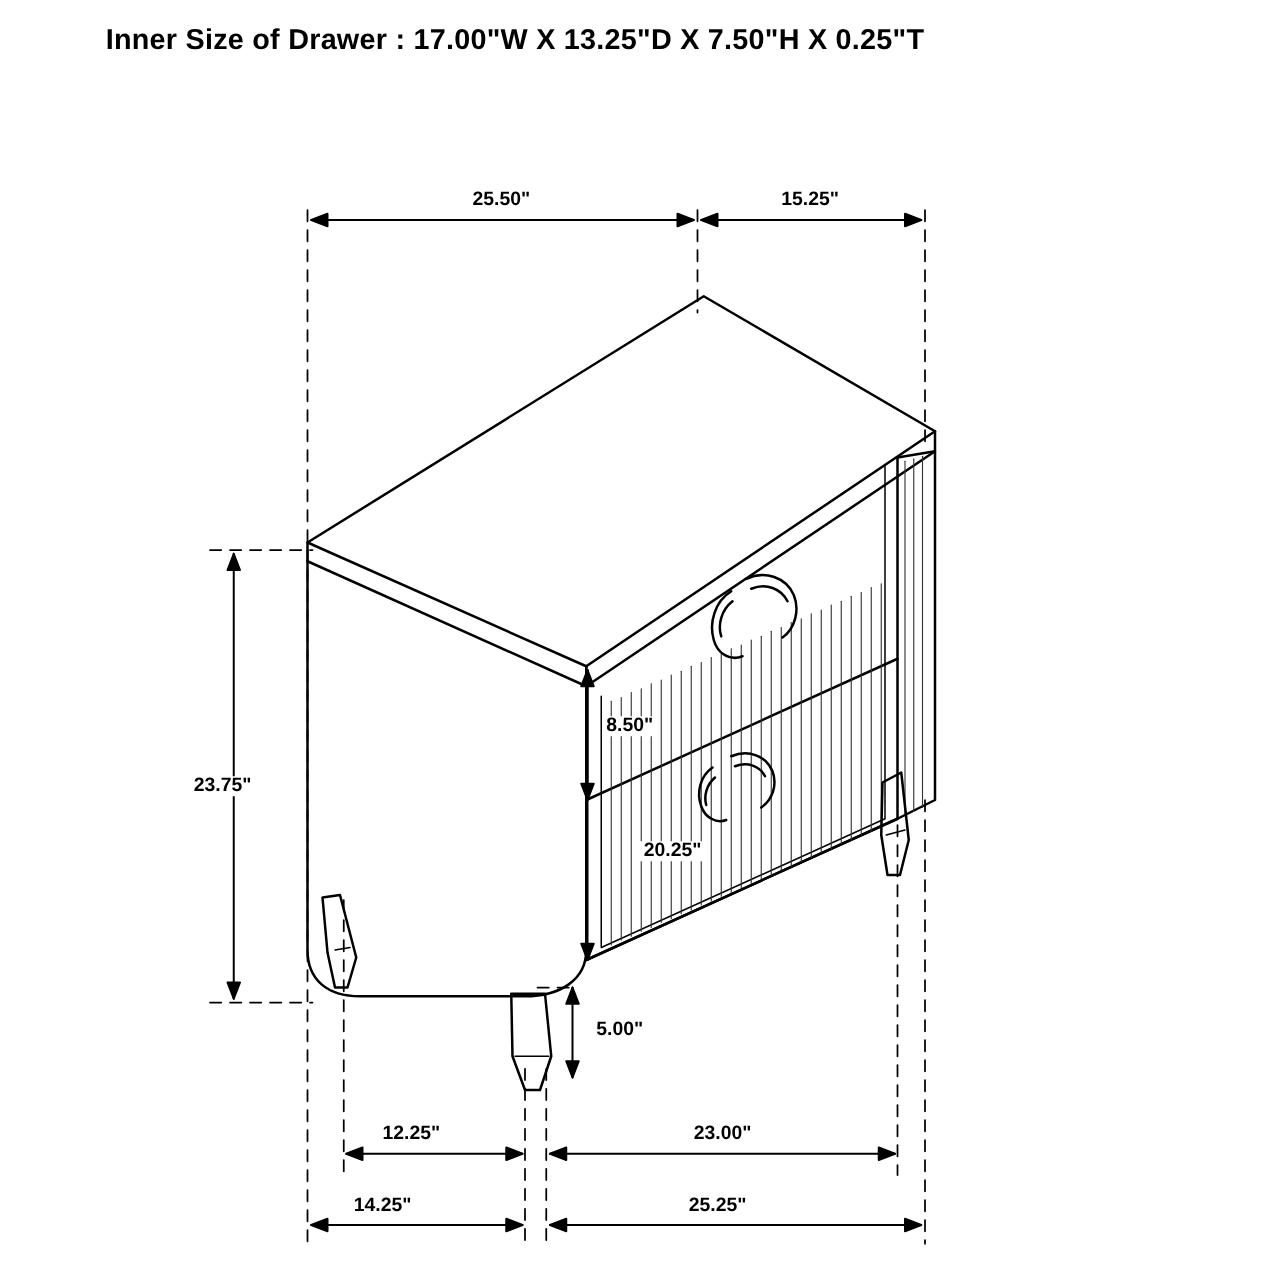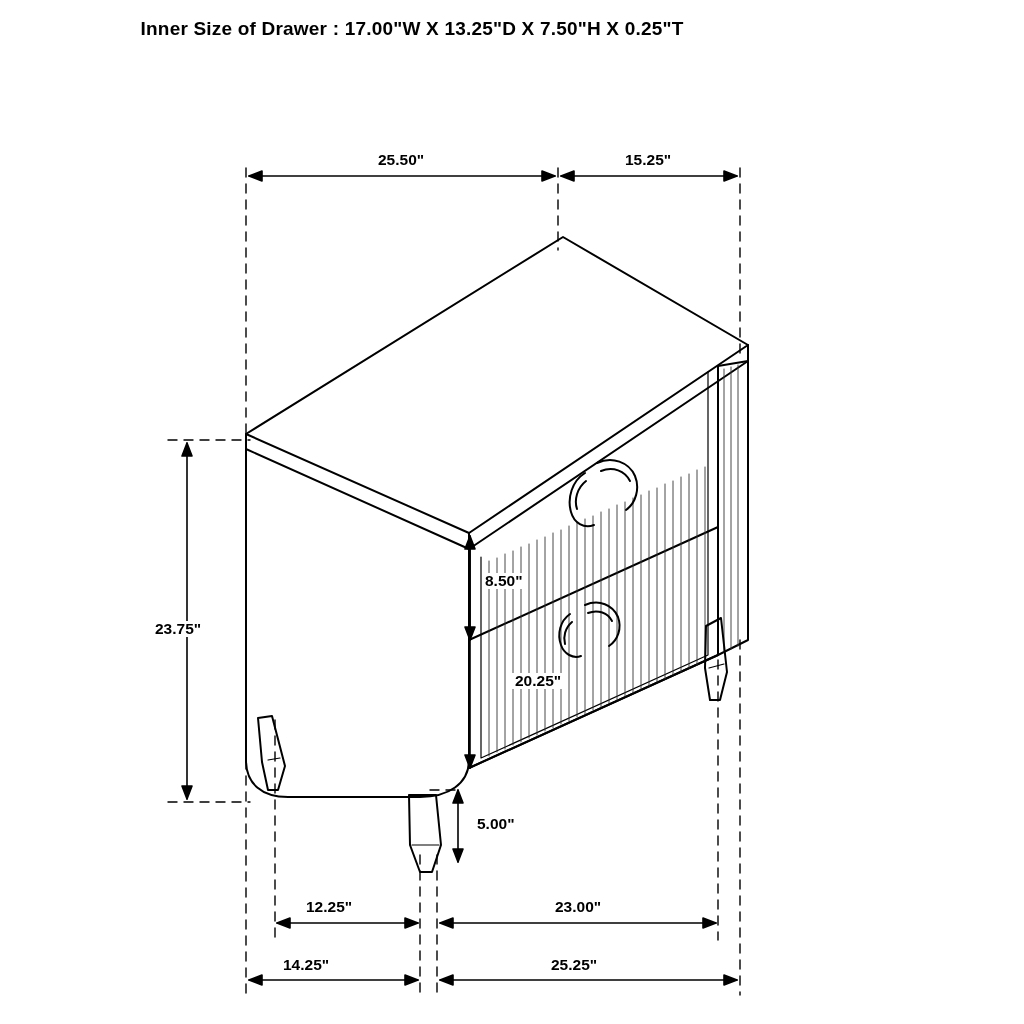--- a/index.html
+++ b/index.html
@@ -18,21 +18,21 @@
   #diagram-root {
     position: absolute;
     inset: 0;
   }
   .title {
     position: absolute;
     top: 18px;
     left: 0;
     width: 824px;
     text-align: center;
-    font-size: 19px;
+    font-size: 23px;
     font-weight: bold;
     letter-spacing: 0.2px;
   }
   svg.canvas {
     position: absolute;
     top: 0;
     left: 0;
     width: 1024px;
     height: 1024px;
   }

